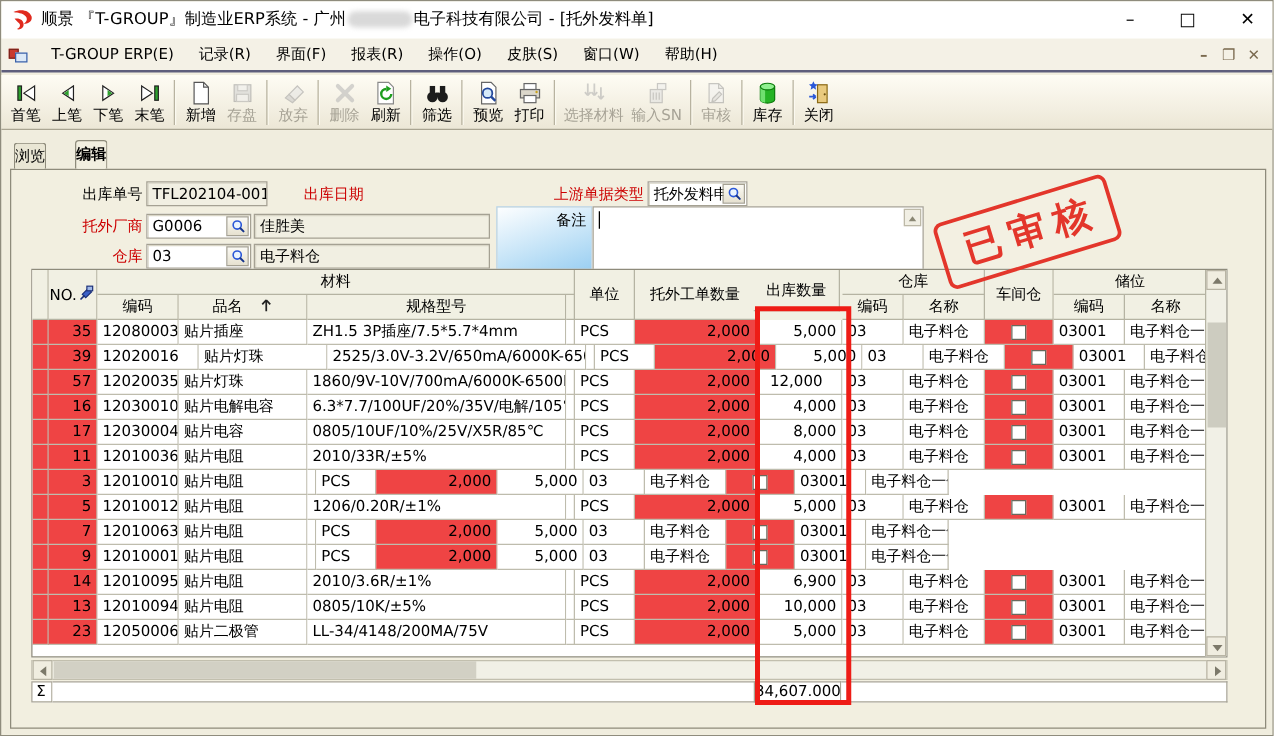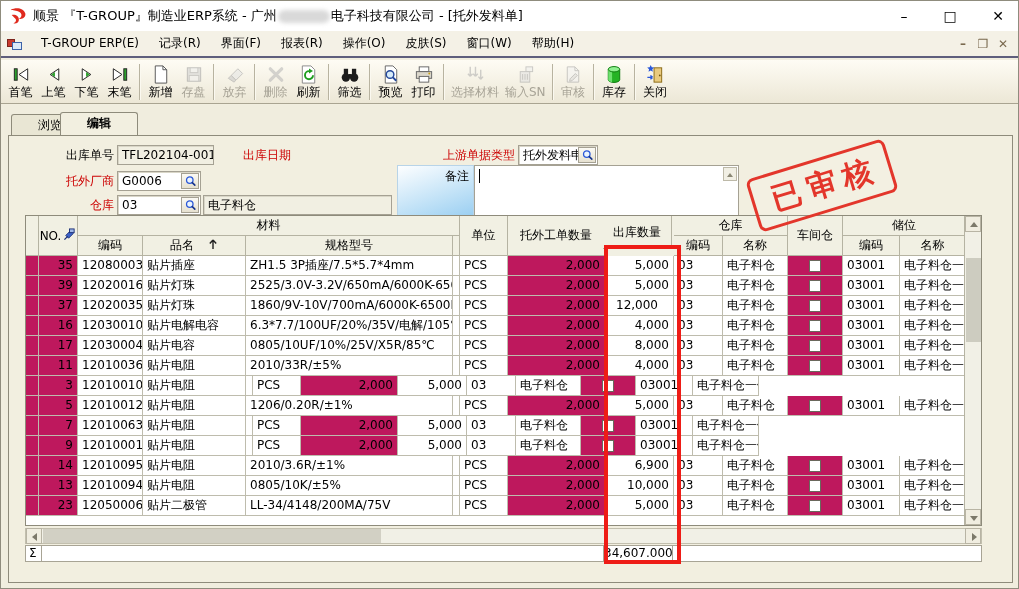--- a/index.html
+++ b/index.html
@@ -28,21 +28,21 @@
   #toolbar { position:absolute; left:0; top:59px; width:100%; height:44px; background:linear-gradient(180deg,#FEFCF4,#ECE7D6); border-bottom:1px solid #A9A491; display:flex; align-items:center; padding-left:3px; }
   .tb-btn { display:flex; flex-direction:column; align-items:center; justify-content:center; min-width:33px; padding:1px 3px; height:42px; white-space:nowrap; }
   .tb-btn .tb-ico { width:22px; height:21px; }
   .tb-btn .tb-ico svg { width:100%; height:100%; }
   .tb-btn .tb-lbl { font-size:12px; line-height:14px; }
   .tb-btn.disabled .tb-lbl { color:#A7A396; }
   .tb-sep { width:2px; height:36px; margin:0 3px; border-left:1px solid #B8B3A0; border-right:1px solid #FBF9F0; }
 
   
   #content { position:absolute; left:3px; top:104px; width:1013px; height:482px; background:#F0EDDE; }
-  .tab { position:absolute; top:9px; height:21px; padding:0 26px; line-height:21px; background:#E9E6D4; border:1px solid #8E8B7B; border-bottom:none; border-radius:3px 3px 0 0; z-index:3; }
+  .tab { position:absolute; top:9px; height:21px; padding:0 0; line-height:21px; background:#E9E6D4; border:1px solid #8E8B7B; border-bottom:none; border-radius:3px 3px 0 0; z-index:3; }
   #tab-browse { left:7px; }
   #tab-edit { left:56px; top:7px; height:23px; font-weight:bold; background:#F2EFE0; }
   #main-panel { position:absolute; left:4px; top:30px; width:1005px; height:448px; border:1px solid #8E8B7B; background:#F2EFE0; }
 
   
   .flabel { position:absolute; height:20px; line-height:20px; text-align:right; white-space:nowrap; }
   .flabel.red { color:#CC0000; }
   .fbox { position:absolute; height:20px; background:#fff; border:1px solid #A5A193; box-shadow:inset 1px 1px 0 #d9d6c7; line-height:18px; padding-left:4px; white-space:nowrap; overflow:hidden; }
   .fbox.ro { background:#F1EFE2; }
   .lookup-btn { position:absolute; right:1px; top:1px; width:18px; height:16px; background:linear-gradient(180deg,#FBFAF4,#E6E1D0); border:1px solid #A5A193; display:flex; align-items:center; justify-content:center; }
@@ -60,21 +60,21 @@
   
   #stamp { position:absolute; left:741px; top:22px; transform:rotate(-17deg); border:3px solid #E3362B; border-radius:7px; color:#E3362B; font-size:30px; font-weight:bold; letter-spacing:7px; padding:4px 10px 4px 17px; background:rgba(255,255,255,0.08); z-index:5; }
 
   
   #grid { position:absolute; left:21px; top:110px; width:957px; height:311px; border:1px solid #8E8B7B; background:#fff; }
   #grid-header { position:absolute; left:0; top:0; width:940px; height:40px; background:#F1F0E3; }
   .hcell { position:absolute; border-right:1px solid #B5B3A2; border-bottom:1px solid #B5B3A2; display:flex; align-items:center; justify-content:center; background:#F1F0E3; font-size:12px; white-space:nowrap; overflow:hidden; }
   #grid-rows { position:absolute; left:0; top:40px; width:940px; height:271px; overflow:hidden; }
   .grow { display:flex; height:20px; }
   .gcell { border-right:1px solid #BEBCAD; border-bottom:1px solid #BEBCAD; height:20px; line-height:19px; white-space:nowrap; overflow:hidden; background:#fff; flex:none; }
-  .gcell.tint { background:#be185d; }
+  .gcell.tint { background:#ef4444; }
   .gcell.num { text-align:right; padding-right:4px; }
   .gcell.txt { padding-left:4px; }
   .gcell.ctr { display:flex; align-items:center; justify-content:center; }
   .chk { width:12px; height:12px; border:1px solid #6A685C; background:#fff; }
   
   #vscroll { position:absolute; right:0; top:0; width:17px; height:100%; background:#F1F0E6; border-left:1px solid #B5B3A2; }
   .sb-btn { position:absolute; left:0; width:16px; height:16px; background:#F0EDE0; border:1px solid #B8B4A4; }
   .tri { position:absolute; width:0; height:0; }
   #vs-up { top:0; } #vs-up .tri { left:4px; top:5px; border-left:4px solid transparent; border-right:4px solid transparent; border-bottom:5px solid #7C796A; }
   #vs-dn { bottom:0; } #vs-dn .tri { left:4px; top:6px; border-left:4px solid transparent; border-right:4px solid transparent; border-top:5px solid #7C796A; }
@@ -300,20 +300,21 @@
 
       <div class="flabel red" style="left:33px;top:35px;width:72px;">托外厂商</div>
       <div class="fbox" style="left:108px;top:35px;width:84px;"><span>G0006</span>
         <span class="lookup-btn">
             <svg viewBox="0 0 18 18">
               <circle cx="8" cy="7" r="4.5" fill="#EAF4FD" stroke="#2B58D8" stroke-width="1.8"></circle>
               <path d="M11.5 10.5 L15 14" stroke="#16348C" stroke-width="2.2" stroke-linecap="round"></path>
             </svg>
           </span>
       </div>
+      <div class="fbox ro" style="left:194px;top:35px;width:189px;">佳胜美</div>
 
       <div class="flabel red" style="left:33px;top:59px;width:72px;">仓库</div>
       <div class="fbox" style="left:108px;top:59px;width:84px;"><span>03</span>
         <span class="lookup-btn">
             <svg viewBox="0 0 18 18">
               <circle cx="8" cy="7" r="4.5" fill="#EAF4FD" stroke="#2B58D8" stroke-width="1.8"></circle>
               <path d="M11.5 10.5 L15 14" stroke="#16348C" stroke-width="2.2" stroke-linecap="round"></path>
             </svg>
           </span>
       </div>
@@ -404,38 +405,38 @@
             <div class="gcell txt" style="width: 65px;">电子料仓</div>
             <div class="gcell ctr tint" style="width: 55px;">
               <span class="chk"></span>
             </div>
             <div class="gcell txt" style="width: 57px;">03001</div>
             <div class="gcell txt" style="width: 66px;">电子料仓一储</div>
           </div>
           <div class="grow">
             <div class="gcell ctr tint" style="width: 13px;"></div>
             <div class="gcell num tint" style="width: 39px;">39</div>
-            <div class="gcell txt" style="width: 65px;">12020016</div>
+            <div class="gcell txt" style="width: 81px;">12020016</div>
             <div class="gcell txt" style="width: 103px;">贴片灯珠</div>
             <div class="gcell txt" style="width: 207px;">2525/3.0V-3.2V/650mA/6000K-650...</div>
             <div class="gcell ctr" style="width: 7px;"></div>
             <div class="gcell txt" style="width: 48px;">PCS</div>
             <div class="gcell num tint" style="width: 97px;">2,000</div>
             <div class="gcell num" style="width: 69px;">5,000</div>
             <div class="gcell txt" style="width: 49px;">03</div>
             <div class="gcell txt" style="width: 65px;">电子料仓</div>
             <div class="gcell ctr tint" style="width: 55px;">
               <span class="chk"></span>
             </div>
             <div class="gcell txt" style="width: 57px;">03001</div>
             <div class="gcell txt" style="width: 66px;">电子料仓一储</div>
           </div>
           <div class="grow">
             <div class="gcell ctr tint" style="width: 13px;"></div>
-            <div class="gcell num tint" style="width: 39px;">37</div>
+            <div class="gcell num tint" style="width: 39px;">57</div>
             <div class="gcell txt" style="width: 65px;">12020035</div>
             <div class="gcell txt" style="width: 103px;">贴片灯珠</div>
             <div class="gcell txt" style="width: 207px;">1860/9V-10V/700mA/6000K-6500K/...</div>
             <div class="gcell ctr" style="width: 7px;"></div>
             <div class="gcell txt" style="width: 48px;">PCS</div>
             <div class="gcell num tint" style="width: 97px;">2,000</div>
             <div class="gcell num" style="width: 69px; text-align: center;">12,000</div>
             <div class="gcell txt" style="width: 49px;">03</div>
             <div class="gcell txt" style="width: 65px;">电子料仓</div>
             <div class="gcell ctr tint" style="width: 55px;">

